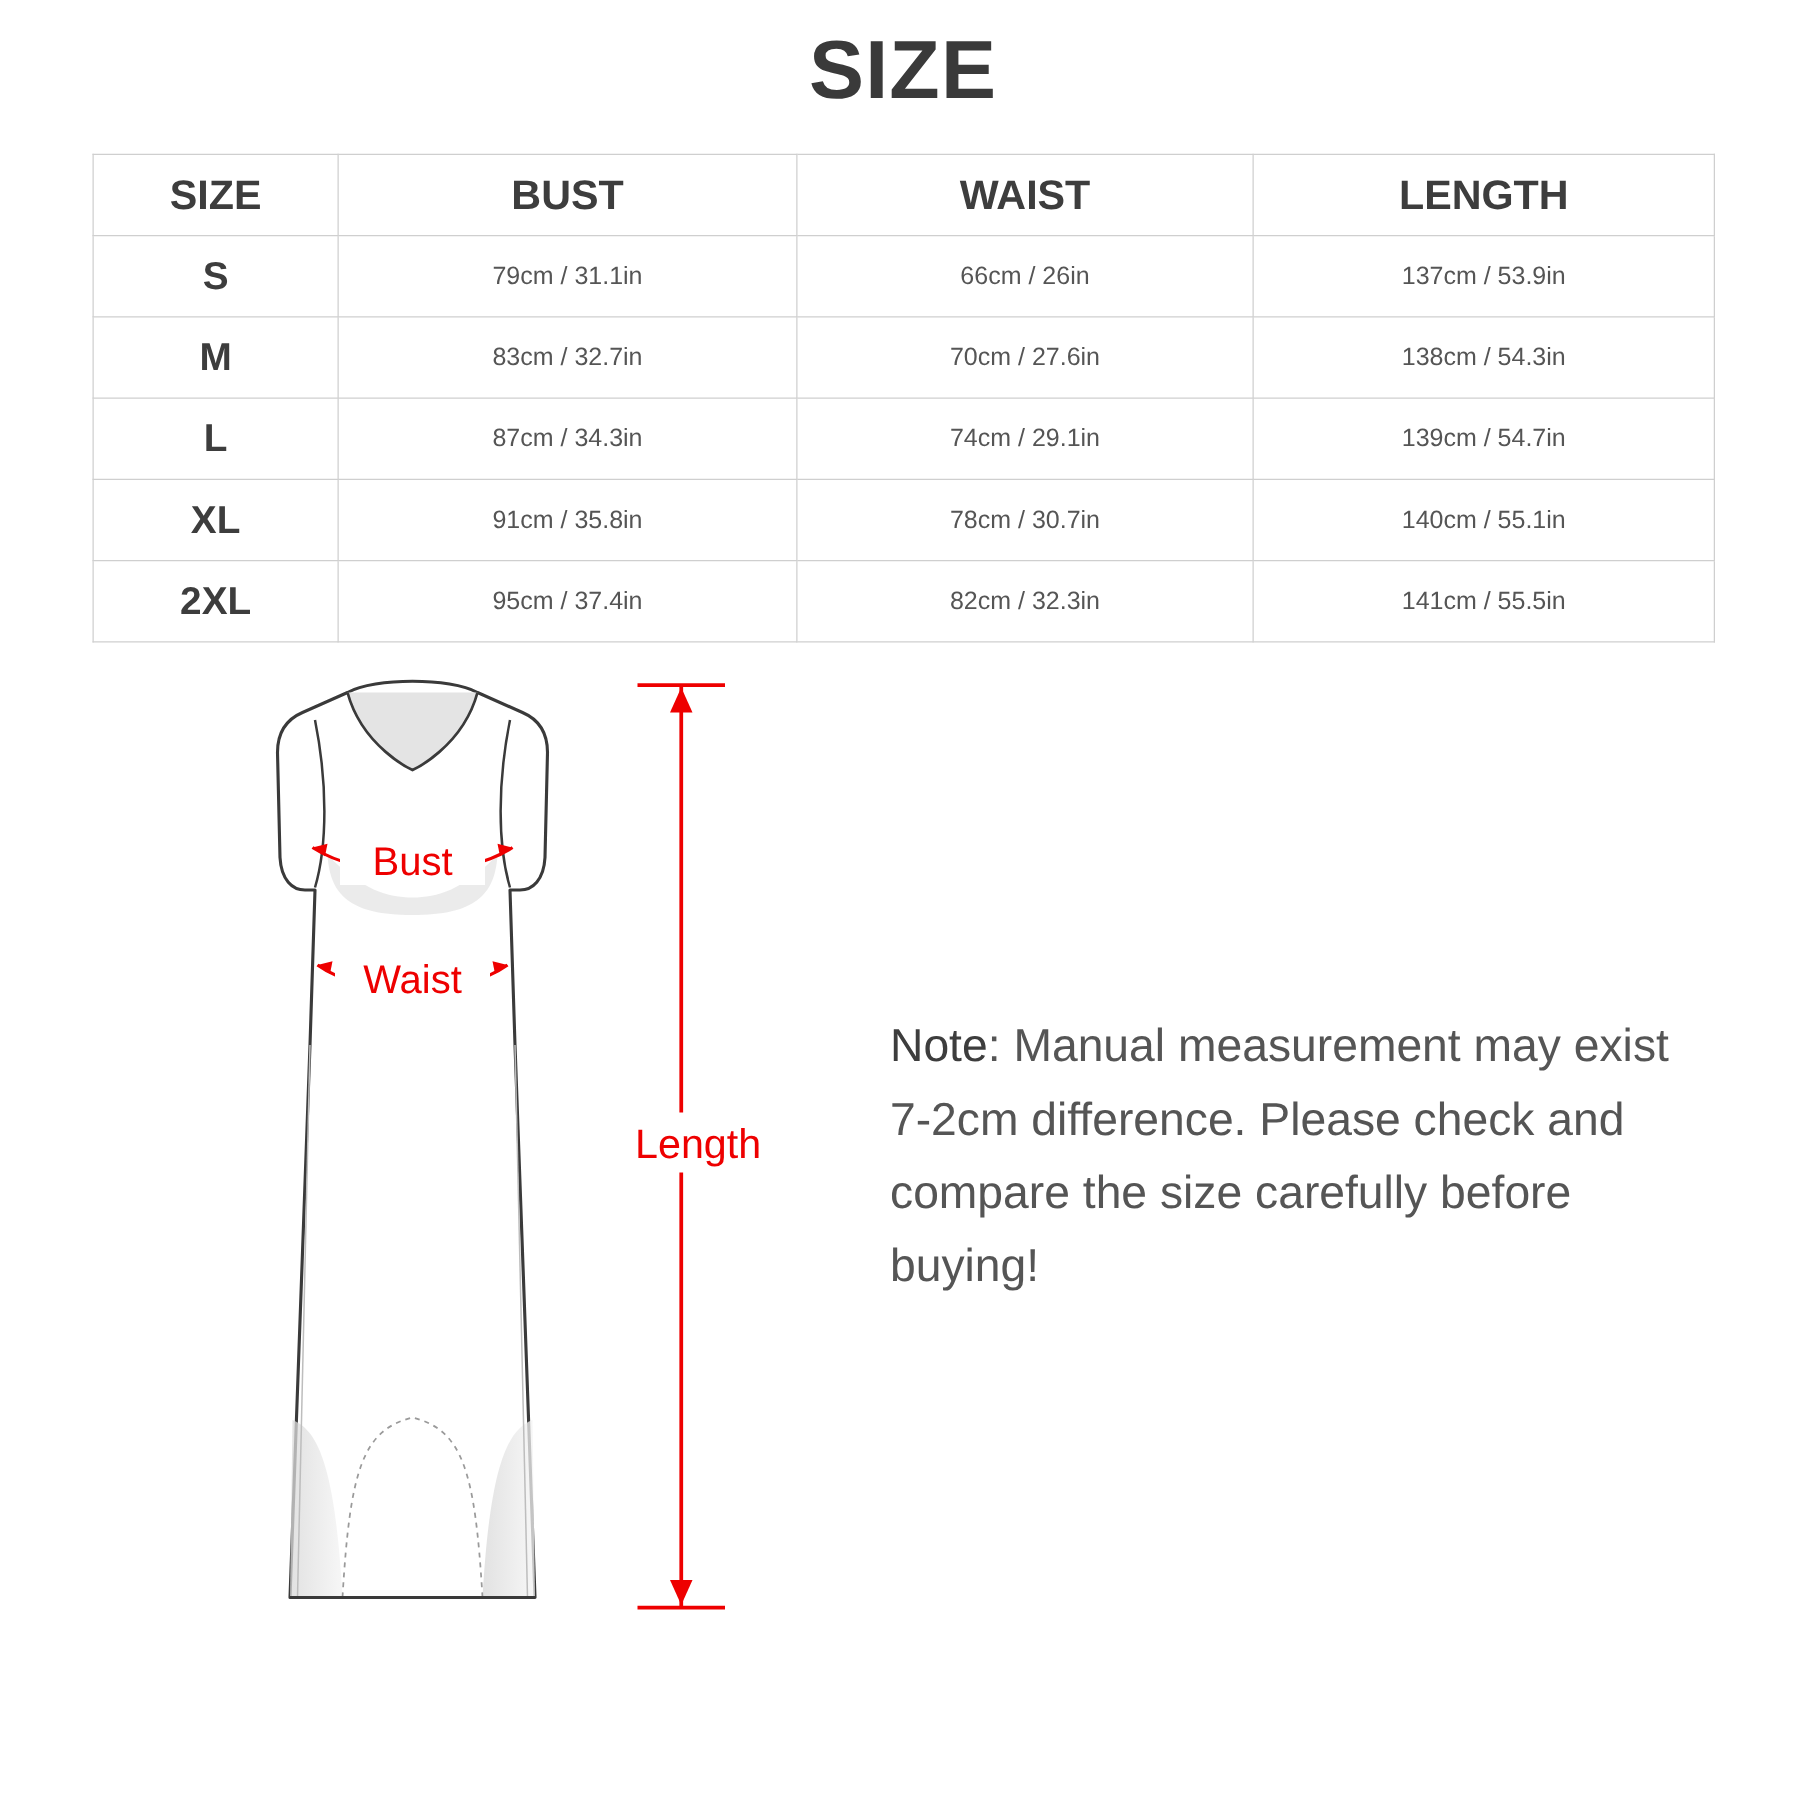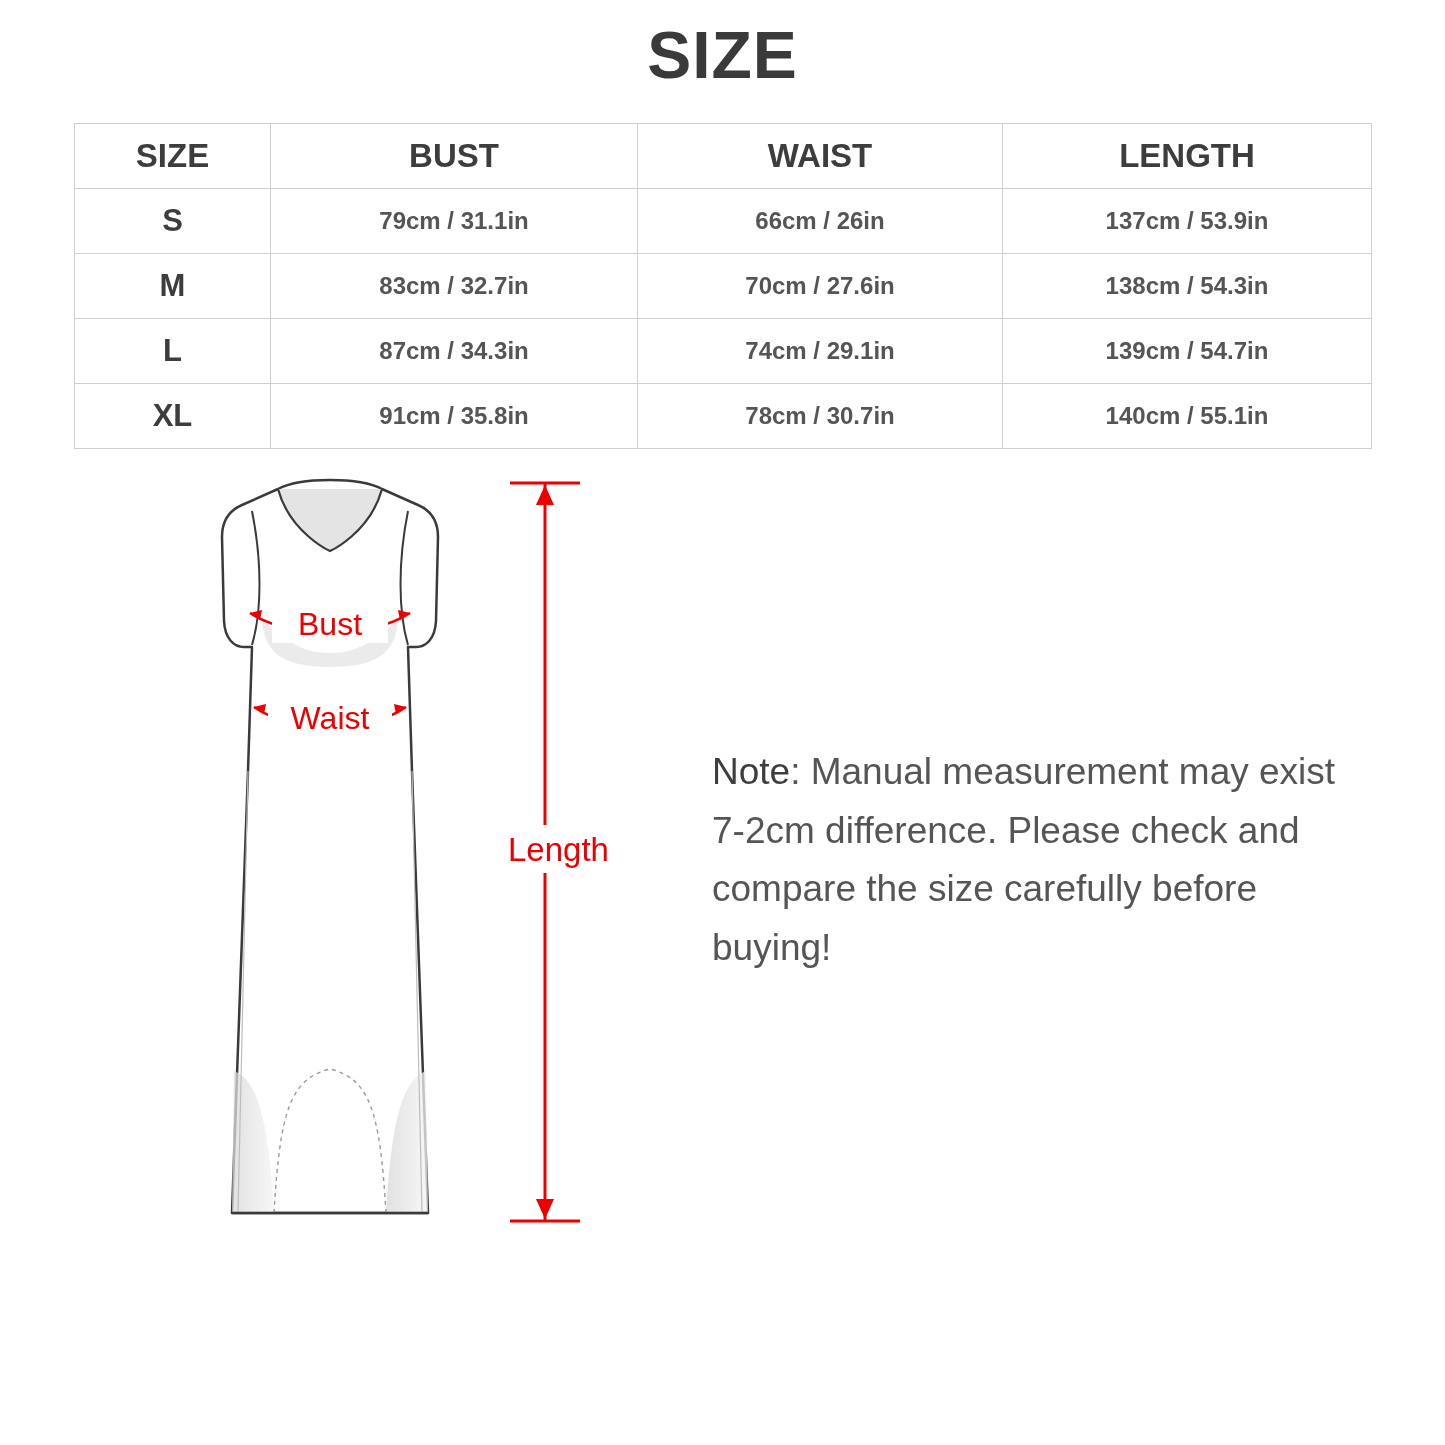--- a/index.html
+++ b/index.html
@@ -43,24 +43,23 @@
     font-weight: normal;
   }
   table.size-table th {
     font-size: 33px;
     font-weight: bold;
     color: #3d3d3d;
     height: 64px;
     padding: 0;
   }
   table.size-table td {
-    font-size: 24px;
+    font-size: 20px;
     height: 64px;
     padding: 0;
-    font-weight: bold;
   }
   table.size-table td.size-cell {
     font-weight: bold;
     font-size: 31px;
     color: #3d3d3d;
   }
   col.c-size { width: 196px; }
   col.c-bust { width: 367px; }
   col.c-waist { width: 365px; }
   col.c-length { width: 369px; }
@@ -141,20 +140,26 @@
         <td class="size-cell">L</td>
         <td>87cm / 34.3in</td>
         <td>74cm / 29.1in</td>
         <td>139cm / 54.7in</td>
       </tr>
       <tr>
         <td class="size-cell">XL</td>
         <td>91cm / 35.8in</td>
         <td>78cm / 30.7in</td>
         <td>140cm / 55.1in</td>
+      </tr>
+      <tr>
+        <td class="size-cell">2XL</td>
+        <td>95cm / 37.4in</td>
+        <td>82cm / 32.3in</td>
+        <td>141cm / 55.5in</td>
       </tr>
     </tbody>
   </table>
 </div>
 
 <div class="lower">
 
   <div class="figure">
     <svg width="360" height="760" viewBox="0 0 360 760">
       <defs>

